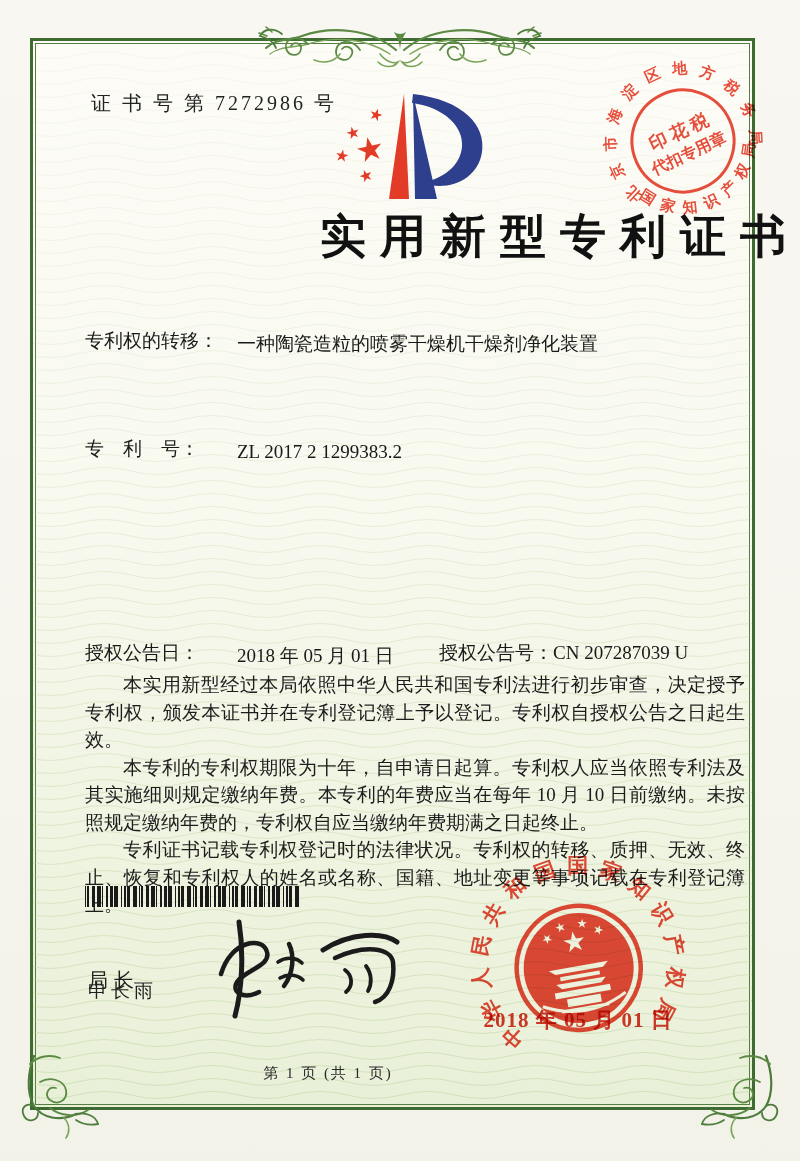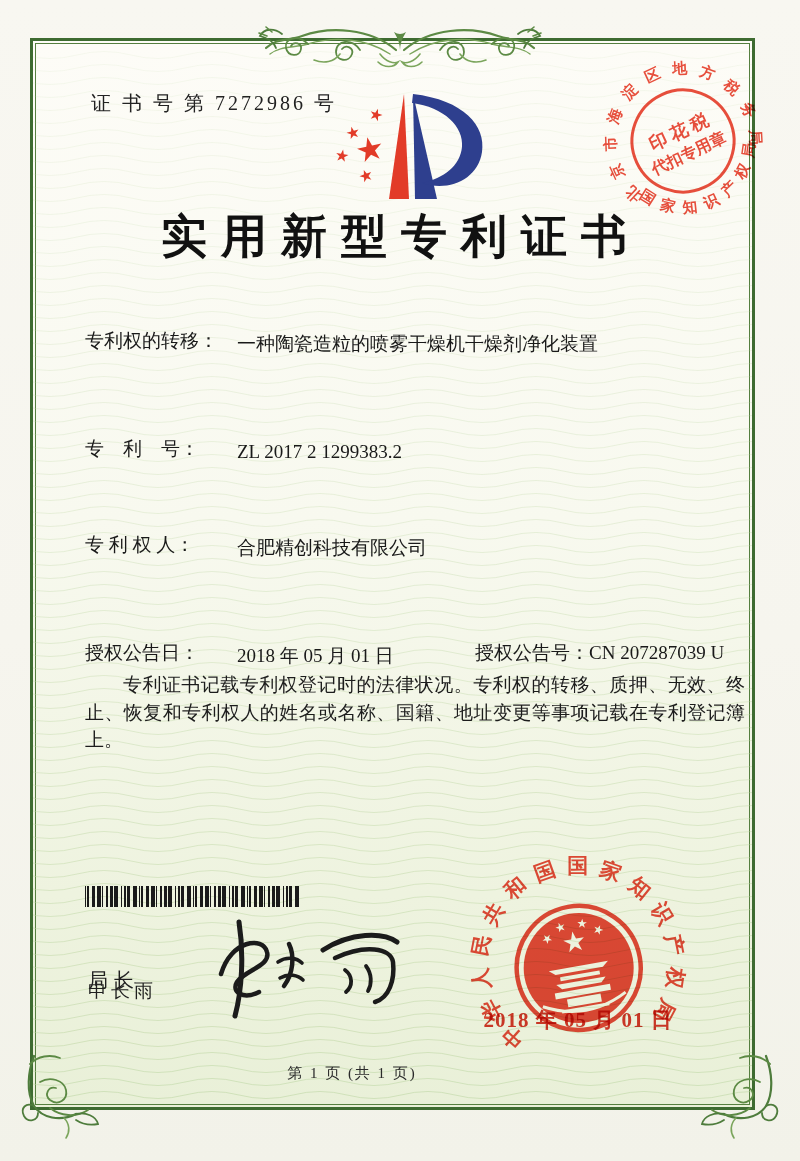--- a/index.html
+++ b/index.html
@@ -13,39 +13,39 @@
     position:absolute;left:30px;top:38px;width:725px;height:1072px;
     border:3px solid #3e6b31;box-sizing:border-box;
     background:linear-gradient(180deg,#fdfcf7 0%,#f8f9ef 45%,#eef3df 80%,#e9f0d8 100%);
   }
   .frame .inner-line{
     position:absolute;inset:2px;border:1px solid #557f3f;pointer-events:none;
   }
   #waves{position:absolute;inset:0;width:100%;height:100%;}
   .abs{position:absolute;}
   .cert-no{left:91px;top:90px;font-size:20px;letter-spacing:3px;color:#222;}
-  .title{left:0;top:206px;width:800px;text-align:center;font-size:46px;font-weight:bold;
+  .title{left:0;top:206px;width:800px;text-align:right;font-size:46px;font-weight:bold;
          letter-spacing:14px;padding-left:2px;box-sizing:border-box;color:#111;}
   .field-row{left:85px;width:665px;font-size:19px;color:#191919;}
   .field-label{display:inline-block;width:152px;vertical-align:top;white-space:pre;}
   .field-value{display:inline-block;vertical-align:top;max-width:495px;line-height:1.65;}
-  .grant-right{position:absolute;left:390px;top:0;text-align:center;}
+  .grant-right{position:absolute;left:354px;top:0;text-align:center;}
   .paragraphs{left:85px;top:671px;width:660px;font-size:19px;line-height:27.5px;
               text-align:justify;color:#1c1c1c;}
   .paragraphs p{margin:0;text-indent:2em;}
   .barcode{left:85px;top:886px;width:218px;height:21px;}
   .signer-title{left:88px;top:936px;font-size:20px;letter-spacing:6px;margin-top:31px;}
   .signer-name{left:88px;top:978px;font-size:19px;letter-spacing:4px;text-align:center;}
   .signature{left:183px;top:912px;}
   .seal-tax{left:585px;top:43px;mix-blend-mode:multiply;opacity:.92;}
   .seal-cnipa{left:460px;top:846px;mix-blend-mode:multiply;opacity:.94;}
   .seal-date{left:468px;top:1006px;width:220px;text-align:center;font-size:21px;
              font-weight:bold;color:#d93a2b;letter-spacing:1px;mix-blend-mode:multiply;}
   .footer{left:0;top:1064px;width:656px;text-align:center;font-size:15px;
-          letter-spacing:2px;color:#2a2a2a;margin-left:24px;}
+          letter-spacing:2px;color:#2a2a2a;}
   .logo{left:312px;top:86px;}
   .ornament{pointer-events:none;}
   svg text{font-family:"Liberation Serif","DejaVu Serif",serif;}
 </style>
 </head>
 <body>
 
 <div class="page">
 
   <svg width="0" height="0" style="position:absolute" aria-hidden="true">
@@ -192,31 +192,30 @@
   </svg>
 
   <div class="abs title">实用新型专利证书</div>
 
   <div class="abs field-row" style="top:328px">
     <span class="field-label">专利权的转移：</span><span class="field-value">一种陶瓷造粒的喷雾干燥机干燥剂净化装置</span>
   </div>
   <div class="abs field-row" style="top:436px">
     <span class="field-label">专　利　号：</span><span class="field-value">ZL 2017 2 1299383.2</span>
   </div>
-  <div class="abs field-row" style="top:532px">
-    <span class="field-label">专 利 权 人：</span><span class="field-value">合肥精创科技有限公司</span>
-  </div>
   <div class="abs field-row" style="top:640px">
     <span class="field-label">授权公告日：</span><span class="field-value">2018 年 05 月 01 日</span>
     <span class="grant-right">
       <span>授权公告号：</span><span>CN 207287039 U</span>
     </span>
   </div>
 
   <div class="abs paragraphs">
+    <p>本实用新型经过本局依照中华人民共和国专利法进行初步审查，决定授予专利权，颁发本证书并在专利登记簿上予以登记。专利权自授权公告之日起生效。</p>
+    <p>本专利的专利权期限为十年，自申请日起算。专利权人应当依照专利法及其实施细则规定缴纳年费。本专利的年费应当在每年 10 月 10 日前缴纳。未按照规定缴纳年费的，专利权自应当缴纳年费期满之日起终止。</p>
     <p>专利证书记载专利权登记时的法律状况。专利权的转移、质押、无效、终止、恢复和专利权人的姓名或名称、国籍、地址变更等事项记载在专利登记簿上。</p>
   </div>
 
   <svg class="abs barcode" width="218" height="21" viewBox="0 0 218 21" id="barcode-svg">
       <rect x="0" y="0" width="1" height="21" fill="#1a1a1a"></rect>
       <rect x="2" y="0" width="2" height="21" fill="#1a1a1a"></rect>
       <rect x="7" y="0" width="3" height="21" fill="#1a1a1a"></rect>
       <rect x="12" y="0" width="4" height="21" fill="#1a1a1a"></rect>
       <rect x="17" y="0" width="1" height="21" fill="#1a1a1a"></rect>
       <rect x="21" y="0" width="2" height="21" fill="#1a1a1a"></rect>

